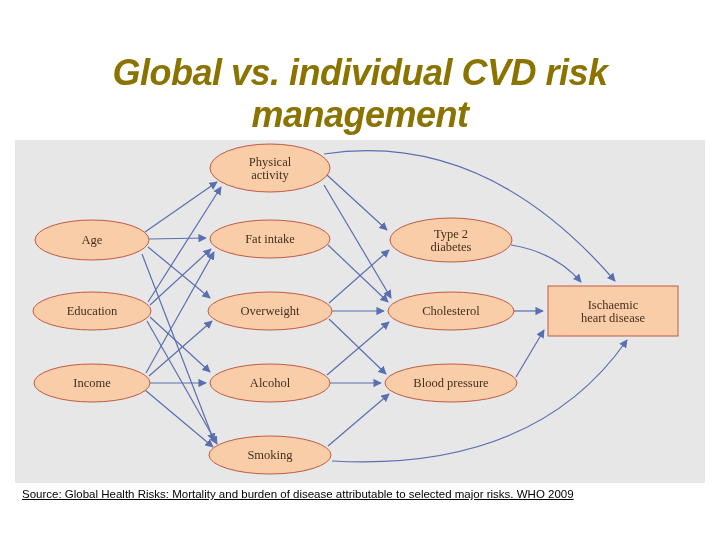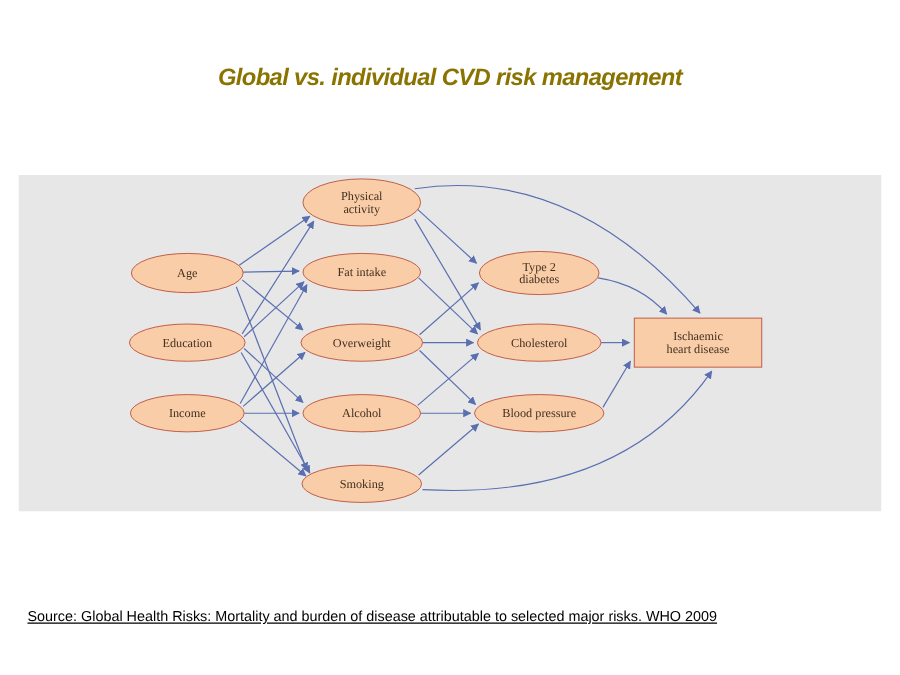--- a/index.html
+++ b/index.html
@@ -3,25 +3,25 @@
 <meta charset="utf-8">
 <style>
   html,body{margin:0;padding:0;background:#fff;}
   .slide{
     position:relative;width:720px;height:540px;background:#ffffff;overflow:hidden;
     font-family:"Liberation Sans",sans-serif;
   }
   .title{
     position:absolute;top:52px;left:0;width:720px;text-align:center;
     font-family:"Liberation Sans",sans-serif;
-    font-size:19px;font-weight:bold;font-style:italic;letter-spacing:-0.5px;
+    font-size:36px;font-weight:bold;font-style:italic;letter-spacing:-0.5px;
     margin:0;
   }
   .diagram{
-    position:absolute;left:15px;top:140px;width:690px;height:269px;
+    position:absolute;left:15px;top:140px;width:690px;height:343px;
   }
   .diagram svg{display:block;width:100%;height:100%;}
   .diagram text{
     font-family:"Liberation Serif",serif;
     font-size:12.5px;
   }
   .source{
     position:absolute;left:22px;top:488px;width:690px;
     font-family:"Liberation Sans",sans-serif;
     font-size:11.5px;color:#000;text-decoration:underline;

